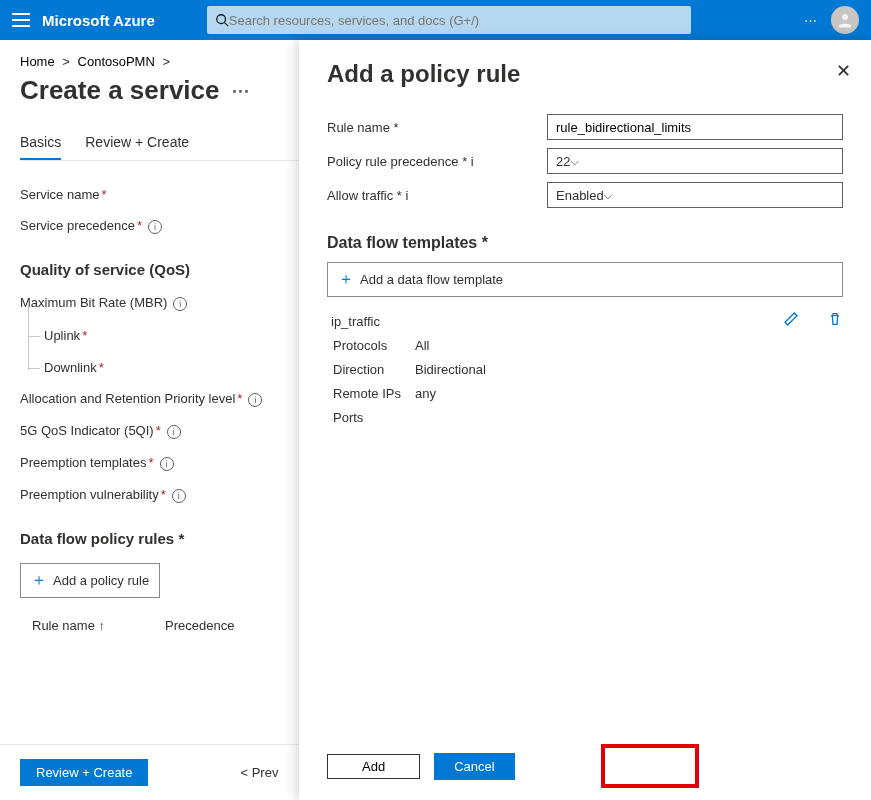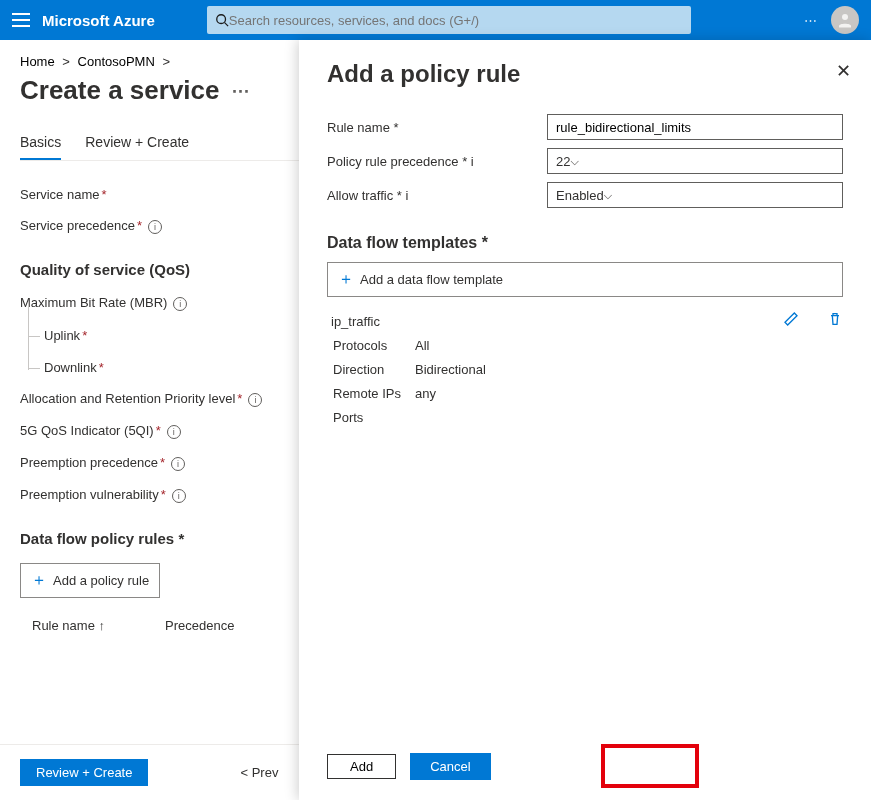--- a/index.html
+++ b/index.html
@@ -43,21 +43,21 @@
   .panel-row { display:flex; align-items:center; margin-bottom:8px; }
   .panel-row .plabel { flex:0 0 220px; font-size:13px; }
   .panel-row input, .panel-row .dd { flex:1; border:1px solid #605e5c; height:26px; padding:0 8px; font-size:13px; background:#fff;}
   .panel-row .dd { display:flex; align-items:center; justify-content:flex-start; cursor:pointer; }
   .hlbox { background:#e6ebf4; }
   .panel h4 { font-size:16px; font-weight:600; margin:18px 0 4px; }
   .dt-block { margin-top:14px; font-size:13px; line-height:1.7; position:relative; padding-left:4px;}
   .dt-block .ic { position:absolute; right:0; top:0; display:flex; gap:28px;}
   .dt-block table td:first-child { width:80px; color:#323130;}
   .panel-footer { margin-top:auto; display:flex; gap:14px; align-items:center; padding-top:16px;}
-  .panel-footer .add { border:1px solid #323130; background:#fff; padding:4px 22px; font-size:13px; cursor:pointer; }
+  .panel-footer .add { border:1px solid #323130; background:#fff; padding:4px 34px; font-size:13px; cursor:pointer; }
   .panel-footer .cancel { background:#0078d4; color:#fff; border:none; padding:6px 20px; font-size:13px; cursor:pointer; }
   .highlight-ring { position:absolute; border:4px solid #e3000b; width:98px; height:44px; left:302px; bottom:12px; pointer-events:none;}
   .chev { font-size:11px; color:#605e5c; }
 </style>
 </head>
 <body>
 
 <div class="topbar">
   <div class="hamburger">
       <span></span>
@@ -118,21 +118,21 @@
   <div class="form-row indent">
       <span class="label"><span>Downlink</span><span class="req">*</span></span>
     </div>
   <div class="form-row">
       <span class="label"><span>Allocation and Retention Priority level</span><span class="req">*</span><span class="info">i</span></span>
     </div>
   <div class="form-row">
       <span class="label"><span>5G QoS Indicator (5QI)</span><span class="req">*</span><span class="info">i</span></span>
     </div>
   <div class="form-row">
-      <span class="label"><span>Preemption precedence</span><span class="req">*</span><span class="info">i</span></span>
+      <span class="label"><span>Preemption templates</span><span class="req">*</span><span class="info">i</span></span>
     </div>
   <div class="form-row">
       <span class="label"><span>Preemption vulnerability</span><span class="req">*</span><span class="info">i</span></span>
     </div>
 
   <h3><span>Data flow policy rules</span> <span class="req">*</span></h3>
   <div class="addbtn">
     <span class="plus">＋</span>
     <span>Add a policy rule</span>
   </div>

